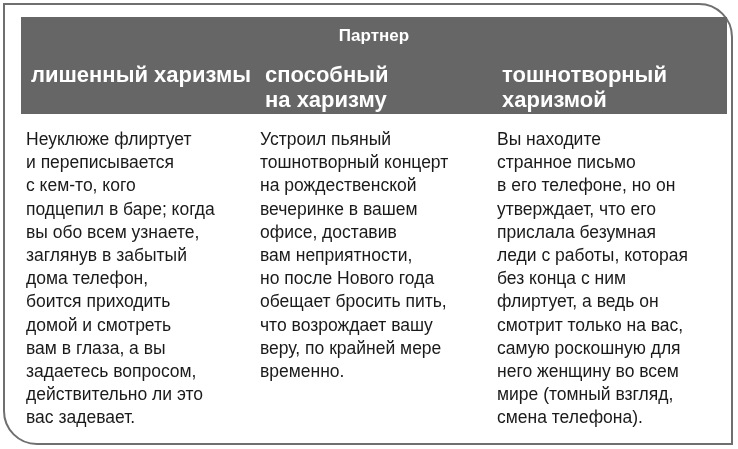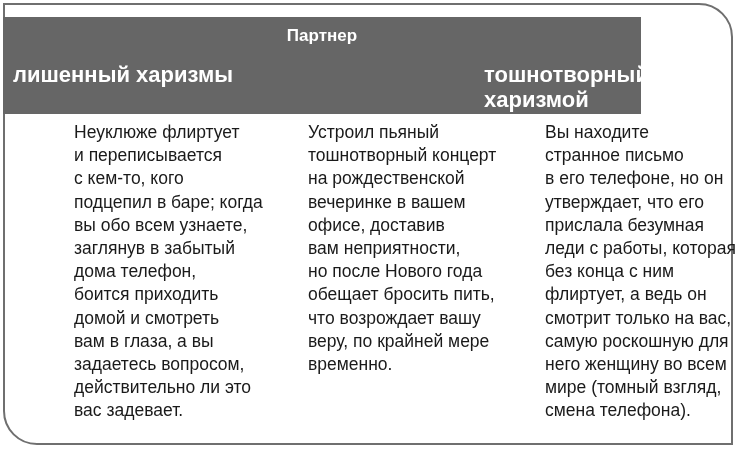--- a/index.html
+++ b/index.html
@@ -3,48 +3,50 @@
   <meta charset="utf-8">
   <style>
     html, body { margin: 0; padding: 0; background: #ffffff; }
     body { width: 738px; height: 449px; position: relative; overflow: hidden; font-family: "Liberation Sans", sans-serif; }
     .frame {
       position: absolute; left: 3px; top: 3px; width: 730px; height: 442px;
       border: 2px solid #6f6f6f; border-radius: 0 34px 0 34px;
       box-sizing: border-box; background: #fff;
     }
     .header {
-      position: absolute; left: 3px; top: 17px; width: 638px; height: 97px;
+      position: absolute; left: 21px; top: 17px; width: 706px; height: 97px;
       background: #666666; color: #ffffff;
     }
     .header-title {
       position: absolute; left: 0; width: 100%; top: 8px; text-align: center;
       font-weight: bold; font-size: 17px; line-height: 22px;
     }
     .col-head {
       position: absolute; top: 45px; font-weight: bold; font-size: 22px; line-height: 25px; white-space: pre-line;
     }
     .body-col {
-      position: absolute; top: 121px; font-size: 17.5px; line-height: 23.2px; color: #1a1a1a; white-space: pre-line; margin-left: 48px;
+      position: absolute; top: 128px; font-size: 17.5px; line-height: 23.2px; color: #1a1a1a; white-space: pre-line;
     }
     .c1 { left: 26px; }
     .c2 { left: 260px; }
     .c3 { left: 497px; }
     .hc1 { left: 10px; }
     .hc2 { left: 244px; }
     .hc3 { left: 481px; }
   </style>
 </head>
 <body>
 
 <div class="frame"></div>
 
 <div class="header">
   <div class="header-title">Партнер</div>
   <div class="col-head hc1">лишенный харизмы</div>
+  <div class="col-head hc2">способный
+на харизму</div>
   <div class="col-head hc3">тошнотворный
 харизмой</div>
 </div>
 
 <div class="body-col c1">Неуклюже флиртует
 и переписывается
 с кем-то, кого
 подцепил в баре; когда
 вы обо всем узнаете,
 заглянув в забытый

